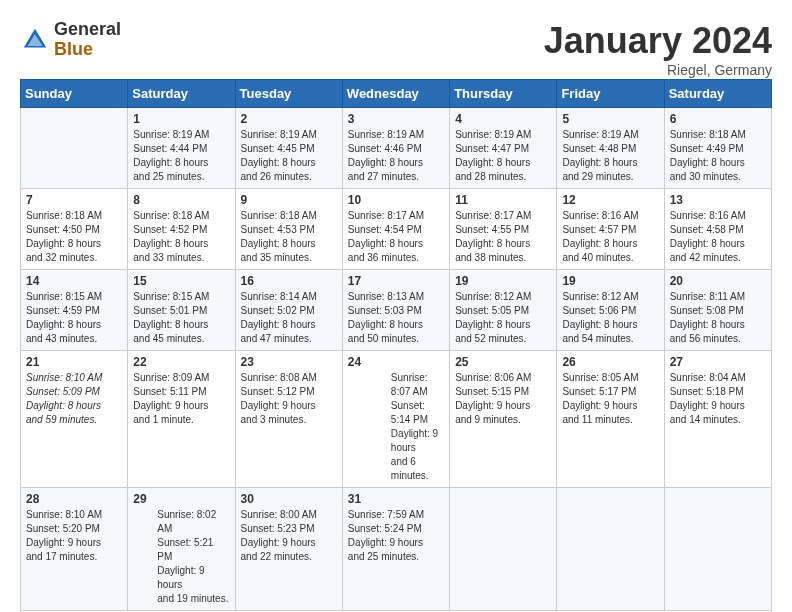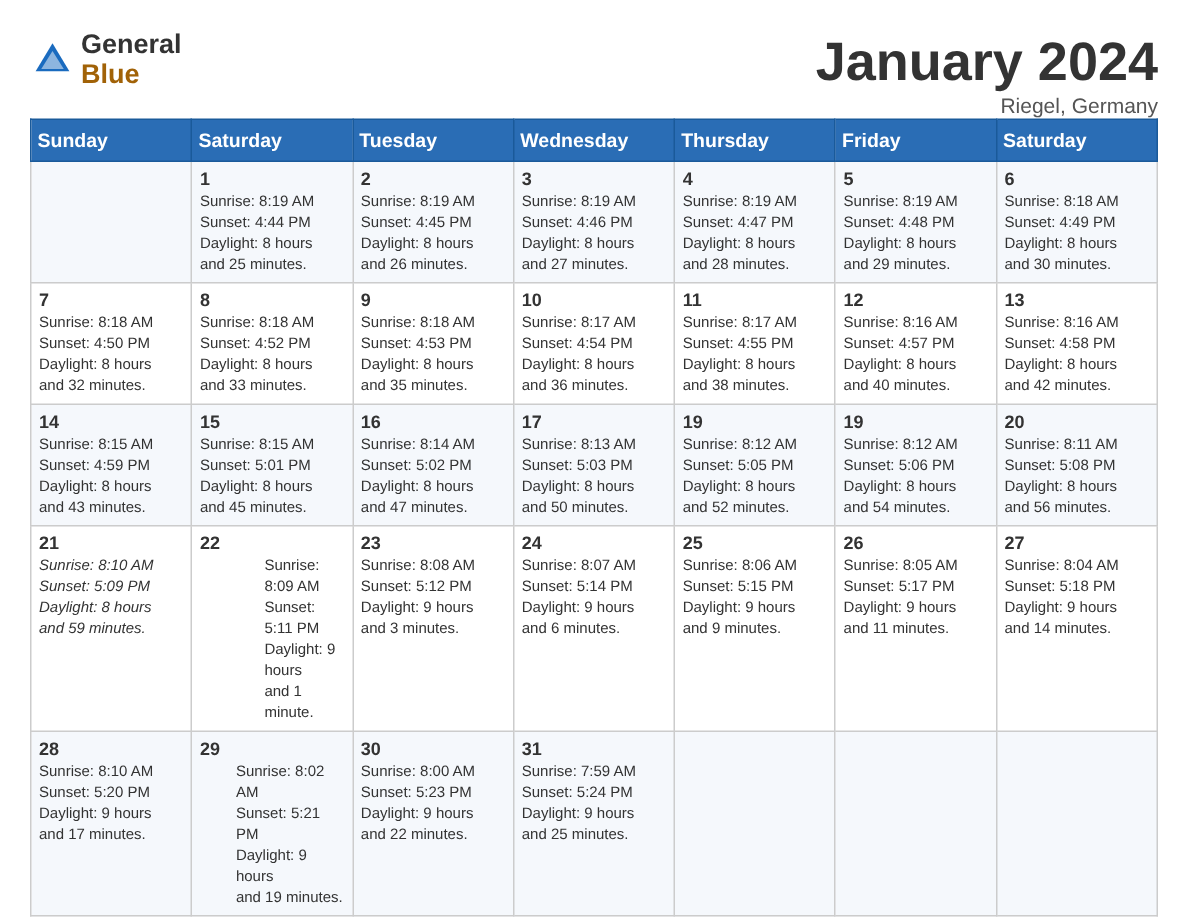--- a/index.html
+++ b/index.html
@@ -274,35 +274,35 @@
       <tr>
         <td>
           <span class="day-num">21</span>
           <div class="cell-content" style="white-space: pre-line; font-style: italic;">Sunrise: 8:10 AM
 Sunset: 5:09 PM
 Daylight: 8 hours
 and 59 minutes.</div>
         </td>
         <td>
           <span class="day-num">22</span>
-          <div class="cell-content" style="white-space: pre-line; margin-left: 43px;">Sunrise: 8:09 AM
+          <div class="cell-content" style="white-space: pre-line;">Sunrise: 8:09 AM
 Sunset: 5:11 PM
 Daylight: 9 hours
 and 1 minute.</div>
         </td>
         <td>
           <span class="day-num">23</span>
           <div class="cell-content" style="white-space: pre-line;">Sunrise: 8:08 AM
 Sunset: 5:12 PM
 Daylight: 9 hours
 and 3 minutes.</div>
         </td>
         <td>
           <span class="day-num">24</span>
-          <div class="cell-content" style="white-space: pre-line;">Sunrise: 8:07 AM
+          <div class="cell-content" style="white-space: pre-line; margin-left: 43px;">Sunrise: 8:07 AM
 Sunset: 5:14 PM
 Daylight: 9 hours
 and 6 minutes.</div>
         </td>
         <td>
           <span class="day-num">25</span>
           <div class="cell-content" style="white-space: pre-line;">Sunrise: 8:06 AM
 Sunset: 5:15 PM
 Daylight: 9 hours
 and 9 minutes.</div>

